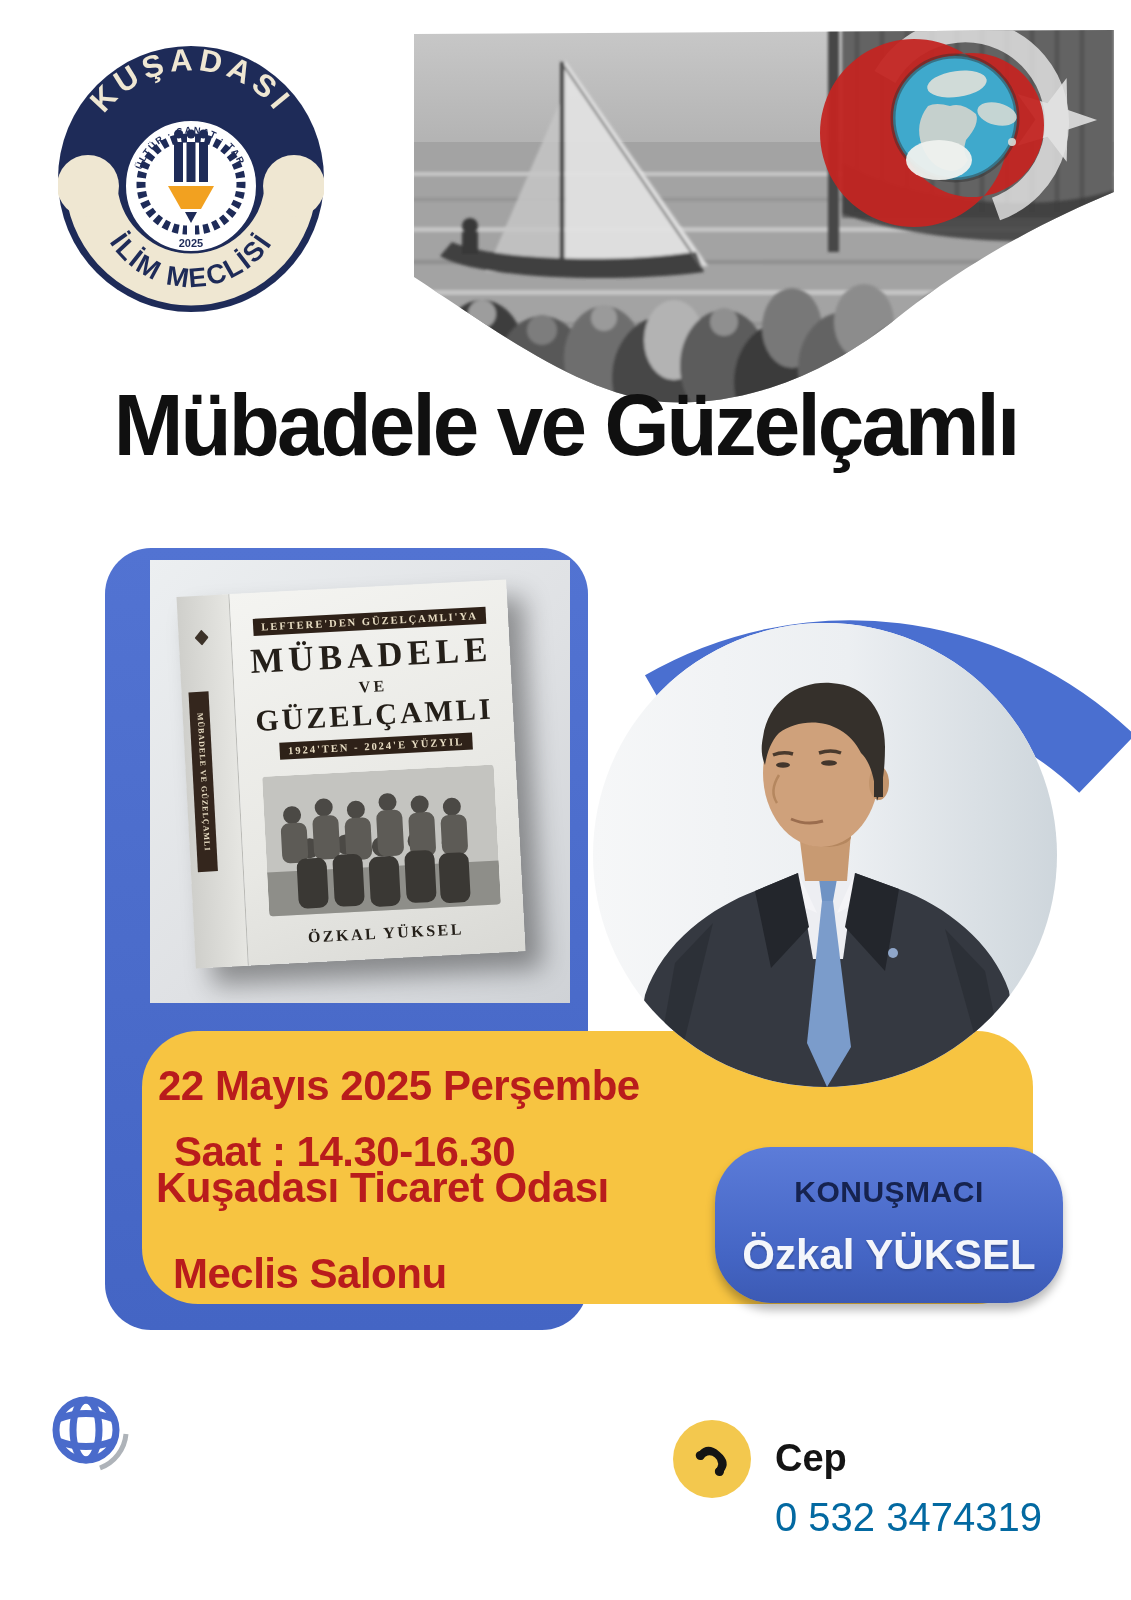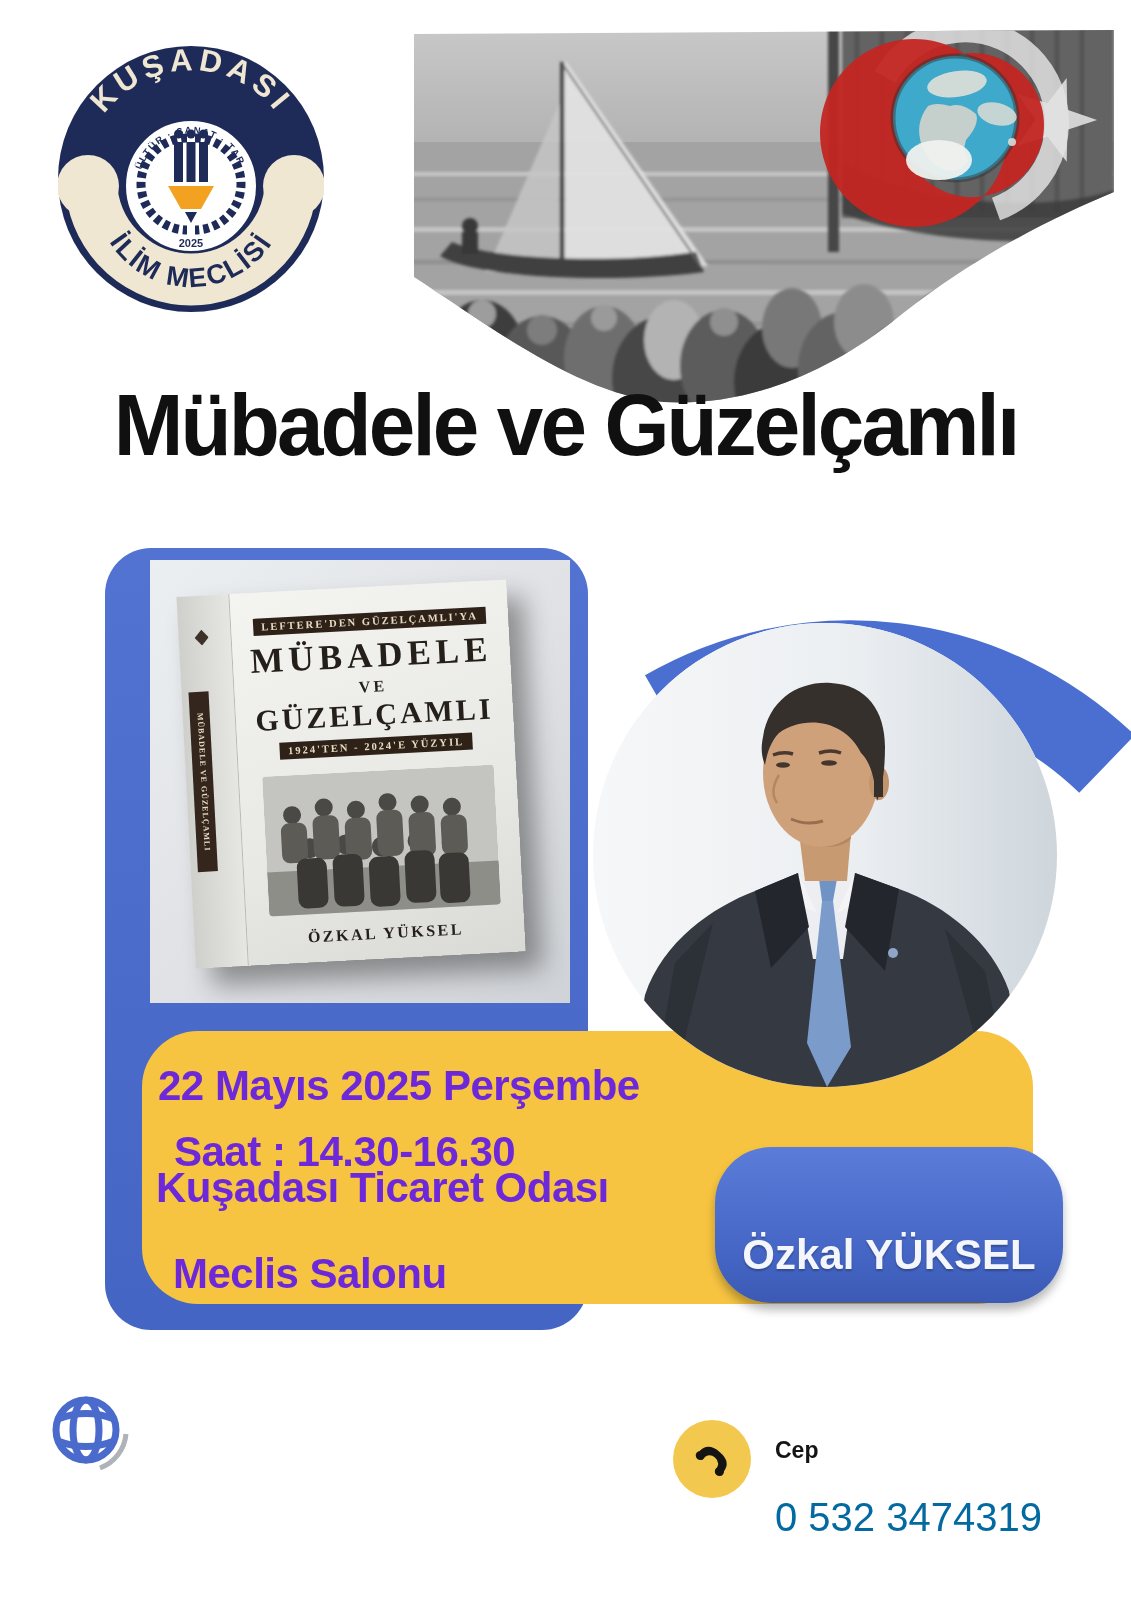--- a/index.html
+++ b/index.html
@@ -41,37 +41,37 @@
   .cover-t1{font-size:35px;font-weight:700;letter-spacing:5px;margin-top:6px;}
   .cover-t2{font-size:16px;font-weight:700;letter-spacing:3px;margin-top:2px;}
   .cover-t3{font-size:30px;font-weight:700;letter-spacing:3px;margin-top:2px;}
   .cover-banner2{margin-top:6px;}
   .cover-author{font-size:16px;font-weight:700;letter-spacing:2.5px;margin-top:14px;}
   .cover-photo{margin-top:16px;width:232px;height:150px;border-radius:4px;overflow:hidden;
     box-shadow:0 0 16px 10px rgba(238,238,234,.9) inset;}
   
   .event-panel{left:142px;top:1031px;width:891px;height:273px;
     background:#f7c441;border-radius:56px;}
-  .event-line{position:absolute;color:#6d28d9;font-weight:700;font-size:42px;
+  .event-line{position:absolute;color:#b91c1c;font-weight:700;font-size:42px;
     letter-spacing:-.5px;white-space:nowrap;}
   
   .speaker-circle{left:593px;top:623px;width:464px;height:464px;border-radius:50%;
     overflow:hidden;background:#ffffff;}
   .speaker-pill{left:715px;top:1147px;width:348px;height:156px;border-radius:56px;
     background:linear-gradient(180deg,#5c7cd9 0%,#4465c4 70%,#3c5ab4 100%);
     box-shadow:0 7px 10px rgba(0,0,0,.28);text-align:center;}
   .pill-label{position:absolute;left:0;top:28px;width:100%;
     font-size:30px;font-weight:700;color:#16234f;letter-spacing:.5px;}
   .pill-name{position:absolute;left:0;top:84px;width:100%;
     font-size:42px;font-weight:700;color:#f4f6fb;text-shadow:0 2px 2px rgba(0,0,0,.25);}
   
   .footer-text{position:absolute;color:#141414;white-space:nowrap;}
   .res-label{left:122px;top:1441px;font-size:36px;font-weight:700;}
   .email{left:82px;top:1496px;font-size:40px;font-weight:400;color:#1c1c1c;}
-  .cep-label{left:775px;top:1437px;font-size:23px;font-weight:700;}
+  .cep-label{left:775px;top:1437px;font-size:38px;font-weight:700;}
   .cep-number{left:775px;top:1495px;font-size:40px;font-weight:400;color:#0369a1;}
   .phone-badge{left:673px;top:1420px;width:78px;height:78px;border-radius:50%;
     background:#f3c84e;display:flex;align-items:center;justify-content:center;}
 </style>
 </head>
 <body>
 
 <div class="poster">
 
   <svg class="abs" style="left:412px;top:22px;" width="702" height="392" viewBox="0 0 702 392">
@@ -311,20 +311,21 @@
 
         <path d="M170,114 C176,76 206,58 238,60 C274,62 292,88 292,124 C292,148 289,166 284,178
                  C281,150 276,138 268,130 C252,96 210,92 186,110 C178,118 174,130 172,142
                  C168,132 168,124 170,114 Z" fill="#35302b"></path>
         <rect x="281" y="148" width="9" height="26" fill="#35302b"></rect>
       </g>
     </svg>
   </div>
 
   <div class="abs speaker-pill">
+    <div class="pill-label">KONUŞMACI</div>
     <div class="pill-name">Özkal YÜKSEL</div>
   </div>
 
   <svg class="abs" style="left:40px;top:1386px;" width="100" height="100" viewBox="0 0 100 100">
     <g fill="none" stroke="#4a6bcb" stroke-width="7">
       <circle cx="46" cy="44" r="30"></circle>
       <ellipse cx="46" cy="44" rx="13" ry="30"></ellipse>
       <path d="M18,33 Q46,22 74,33"></path>
       <path d="M18,55 Q46,66 74,55"></path>
     </g>

